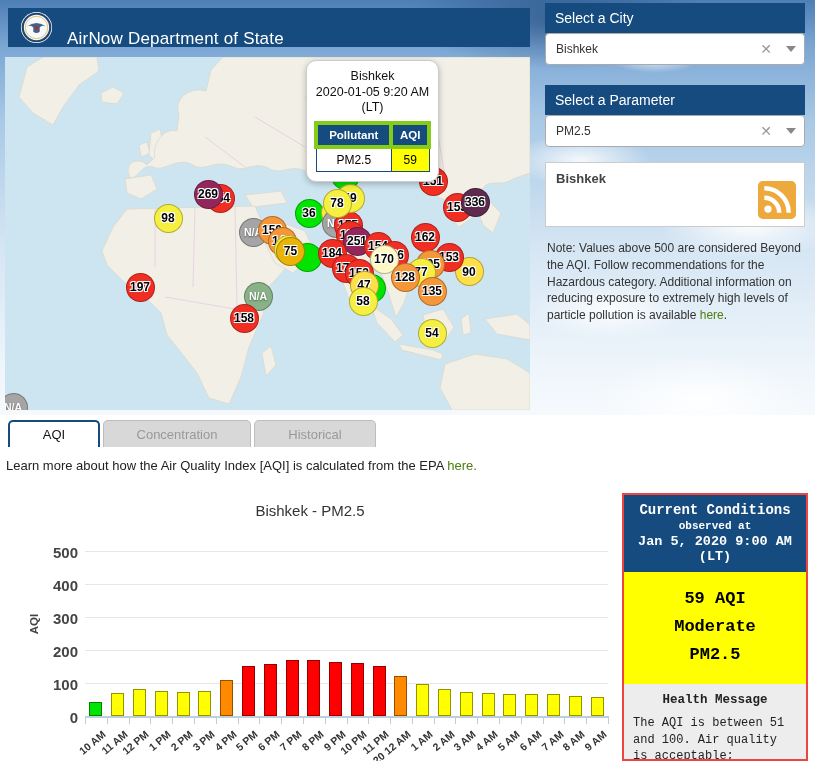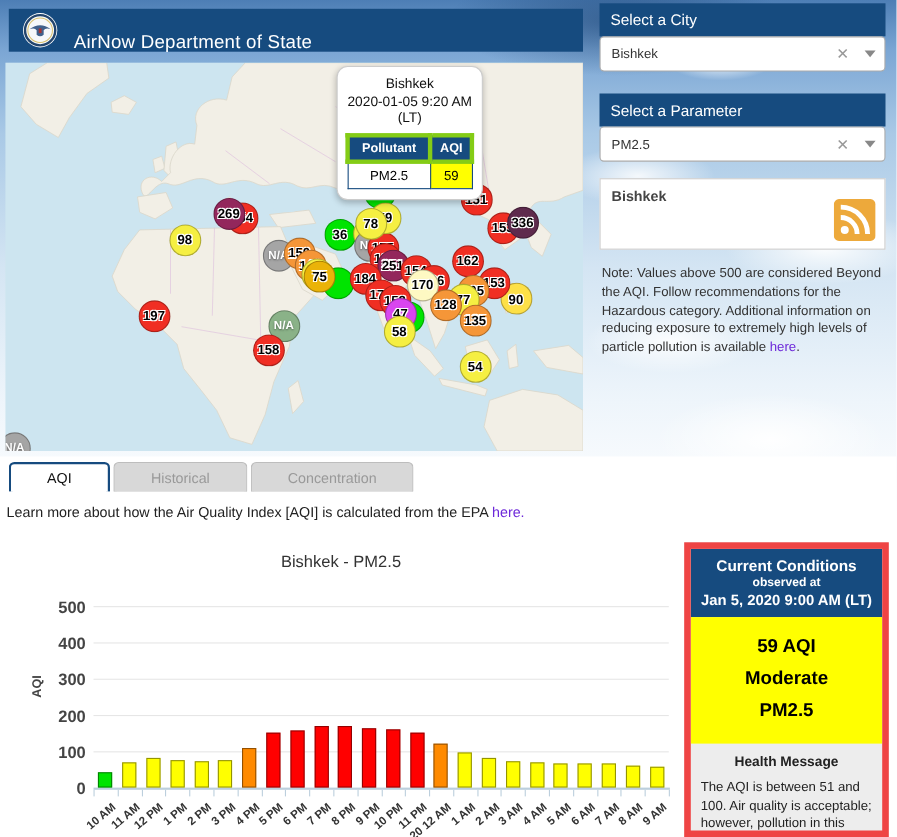--- a/index.html
+++ b/index.html
@@ -53,21 +53,21 @@
     padding:0 8px 0 10px; font-size:12px; color:#333; }
   .select-box .grow { flex:1; }
   .select-box .clear-x { color:#999; font-size:14px; margin-right:14px; cursor:pointer; }
   .caret { width:0; height:0; border-left:5px solid transparent; border-right:5px solid transparent;
     border-top:6px solid #888; cursor:pointer; }
   .rss-box { position:absolute; left:0; top:162px; width:260px; height:65px; background:#fff;
     border:1px solid #ccc; padding:8px 10px; }
   .rss-box .rss-title { font-size:13px; font-weight:bold; color:#444; }
   .rss-box svg { position:absolute; right:8px; bottom:7px; }
   .note { position:absolute; left:2px; top:240px; width:256px; font-size:12px; color:#333; line-height:1.4; }
-  a.link { color:#6d28d9; text-decoration:none; cursor:pointer; }
+  a.link { color:#4d7c0f; text-decoration:none; cursor:pointer; }
 
   
   .tabs { position:absolute; left:8px; top:420px; display:flex; align-items:flex-end; }
   .tab { height:27px; display:flex; align-items:center; justify-content:center;
     font-size:13px; border-radius:5px 5px 0 0; cursor:pointer; }
   .tab.active { width:92px; background:#fff; color:#111; border:2px solid #164b7f; border-bottom:none; }
   .tab.inactive { background:#d8d8d8; color:#999; border:1px solid #bdbdbd; border-bottom:none; margin-left:3px; }
   .tab.c2 { width:148px; } .tab.c3 { width:122px; }
   .learn-more { position:absolute; left:6px; top:458px; font-size:13px; color:#222; }
 
@@ -80,21 +80,21 @@
   .y-axis-title { position:absolute; left:24px; top:128px; font-size:11.5px; font-weight:bold; color:#444;
     transform:rotate(-90deg); }
   .axis-line { position:absolute; left:85px; width:524px; height:2px; background:#bccfdd; }
   .xtick { position:absolute; width:1px; height:6px; background:#bccfdd; }
   .bar { position:absolute; width:13px; border:1px solid rgba(0,0,0,.42); }
   .xlab { position:absolute; font-size:10.5px; font-weight:bold; color:#333; white-space:nowrap;
     transform:translateX(-100%) rotate(-40deg); transform-origin:right top; }
 
   
   .cc { position:absolute; left:622px; top:493px; width:186px; height:268px;
-    border:6px solid #ef4444; background:#ededed; overflow:hidden; }
+    border:2px solid #ef4444; background:#ededed; overflow:hidden;font-family:Liberation Mono, monospace; }
   .cc-head { background:#164b7f; color:#fff; text-align:center; padding:7px 4px 8px; }
   .cc-head .l1 { font-size:14px; font-weight:bold; }
   .cc-head .l2 { font-size:11px; font-weight:bold; margin-top:2px; }
   .cc-head .l3 { font-size:13.5px; font-weight:bold; margin-top:2px; }
   .cc-aqi { background:#ffff00; text-align:center; padding:17px 6px 20px; }
   .cc-aqi div { font-size:17px; font-weight:bold; color:#000; margin-top:9px; }
   .cc-health { padding:9px 9px; }
   .cc-health .h-title { font-size:12.5px; font-weight:bold; text-align:center; color:#222; }
   .cc-health .h-text { font-size:12px; color:#222; line-height:1.38; margin-top:8px; }
 </style>
@@ -202,21 +202,21 @@
       <div class="marker" style="left: 312.5px; top: 181.5px; background: rgb(240, 46, 35);">184</div>
       <div class="marker" style="left: 374.5px; top: 183.5px; background: rgb(240, 46, 35);">106</div>
       <div class="marker" style="left: 364.5px; top: 187.5px; background: #fef9c3;">170</div>
       <div class="marker" style="left: 429.5px; top: 185.5px; background: rgb(240, 46, 35);">153</div>
       <div class="marker" style="left: 410.5px; top: 192.5px; background: rgb(245, 150, 56);">105</div>
       <div class="marker" style="left: 401.5px; top: 200.5px; background: rgb(245, 239, 66);">77</div>
       <div class="marker" style="left: 385.5px; top: 205.5px; background: rgb(245, 150, 56);">128</div>
       <div class="marker" style="left: 326.5px; top: 196.5px; background: rgb(240, 46, 35);">175</div>
       <div class="marker" style="left: 339.5px; top: 201.5px; background: rgb(240, 46, 35);">152</div>
       <div class="marker" style="left: 351.5px; top: 216.5px; background: rgb(0, 228, 0);"></div>
-      <div class="marker" style="left: 344.5px; top: 213.5px; background: #d946ef;">47</div>
+      <div class="marker" style="left: 344.5px; top: 213.5px; background: #fde047;">47</div>
       <div class="marker" style="left: 343.5px; top: 229.5px; background: rgb(245, 239, 66); text-align: center;">58</div>
       <div class="marker" style="left: 412.5px; top: 219.5px; background: rgb(245, 150, 56);">135</div>
       <div class="marker" style="left: 412.5px; top: 261.5px; background: rgb(245, 239, 66);">54</div>
     </div>
 
   <div class="popup">
     <div class="p-city">Bishkek</div>
     <div class="p-date">2020-01-05 9:20 AM (LT)</div>
     <table>
       <tbody>
@@ -262,22 +262,22 @@
     </svg>
   </div>
 
   <div class="note">
     <span>Note: Values above 500 are considered Beyond the AQI. Follow recommendations for the Hazardous category. Additional information on reducing exposure to extremely high levels of particle pollution is available </span><a class="link">here</a><span>.</span>
   </div>
 </div>
 
 <div class="tabs">
   <div class="tab active">AQI</div>
+  <div class="tab inactive c2">Concentration</div>
   <div class="tab inactive c3">Historical</div>
-  <div class="tab inactive c2">Concentration</div>
 </div>
 
 <div class="learn-more">
   <span>Learn more about how the Air Quality Index [AQI] is calculated from the EPA </span><a class="link">here.</a>
 </div>
 
 <div class="chart">
   <div class="chart-title">Bishkek - PM2.5</div>
   <div class="y-axis-title">AQI</div>
   <div id="chart-plot">

